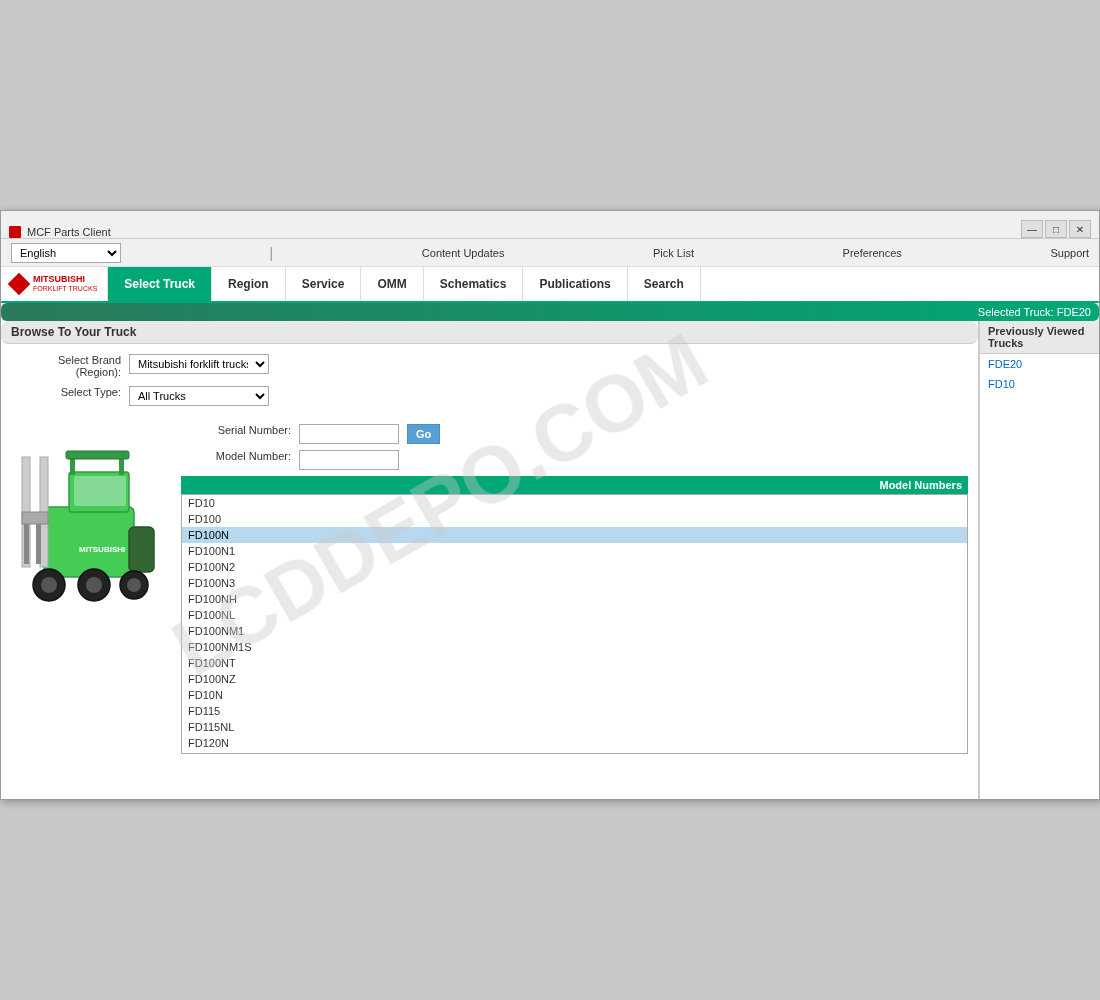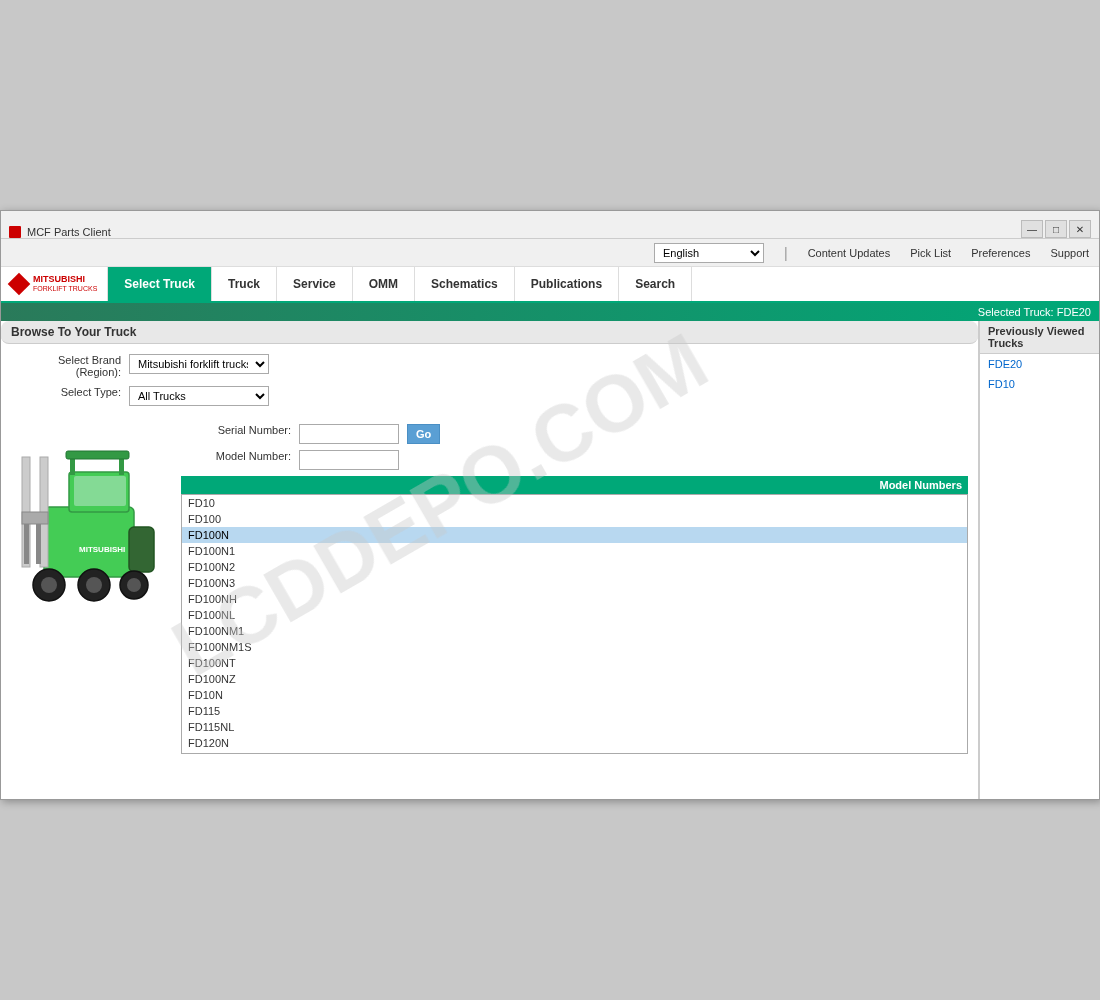--- a/index.html
+++ b/index.html
@@ -63,24 +63,24 @@
       font-size: 10px;
       color: #333;
     }
 
     
     .toolbar {
       background: #f0f0f0;
       height: 28px;
       display: flex;
       align-items: center;
-      justify-content: flex-end;
+      justify-content: space-between;
       padding: 0 10px;
       border-bottom: 1px solid #ddd;
-      gap: 20px;
+      gap: 26px;
     }
     .language-select {
       height: 20px;
       font-size: 11px;
       padding: 0 4px;
       border: 1px solid #aaa;
       background: white;
       width: 110px;
     }
     .toolbar-separator {
@@ -139,20 +139,21 @@
     
     .selected-truck-bar {
       background: linear-gradient(to right, #2a7a5a, #00a878);
       height: 18px;
       display: flex;
       align-items: center;
       justify-content: flex-end;
       padding: 0 8px;
       color: white;
       font-size: 11px;
+      border-radius: 6px;
     }
 
     
     .main-content {
       display: flex;
       height: calc(100% - 28px - 28px - 36px - 18px);
     }
 
     
     .center-panel {
@@ -324,21 +325,21 @@
   <div class="nav-area">
     <div class="logo">
       <div class="logo-diamond"></div>
       <div>
         <div style="font-size:9px;font-weight:bold;color:#cc0000;line-height:1.2;">MITSUBISHI</div>
         <div style="font-size:7px;color:#cc0000;line-height:1.2;">FORKLIFT TRUCKS</div>
       </div>
     </div>
     <div class="nav-tabs">
       <div class="nav-tab active">Select Truck</div>
-      <div class="nav-tab">Truck</div>
+      <div class="nav-tab">Region</div>
       <div class="nav-tab">Service</div>
       <div class="nav-tab">OMM</div>
       <div class="nav-tab">Schematics</div>
       <div class="nav-tab">Publications</div>
       <div class="nav-tab">Search</div>
     </div>
   </div>
 
   <div class="selected-truck-bar">
     <span>Selected Truck:</span>&nbsp;

